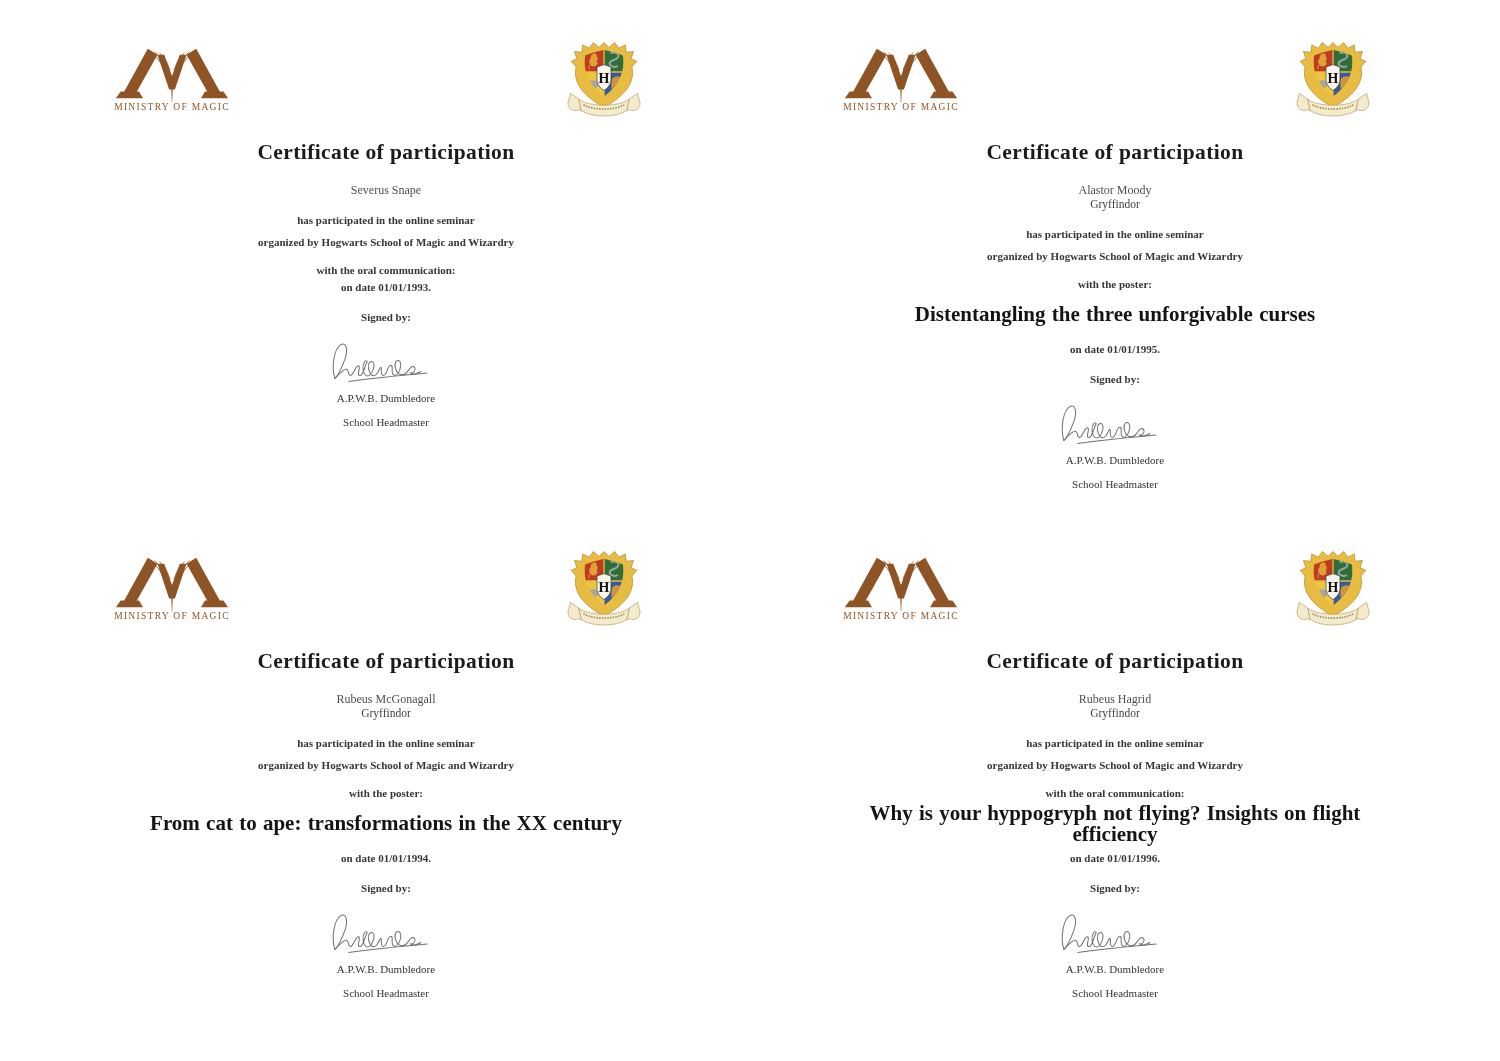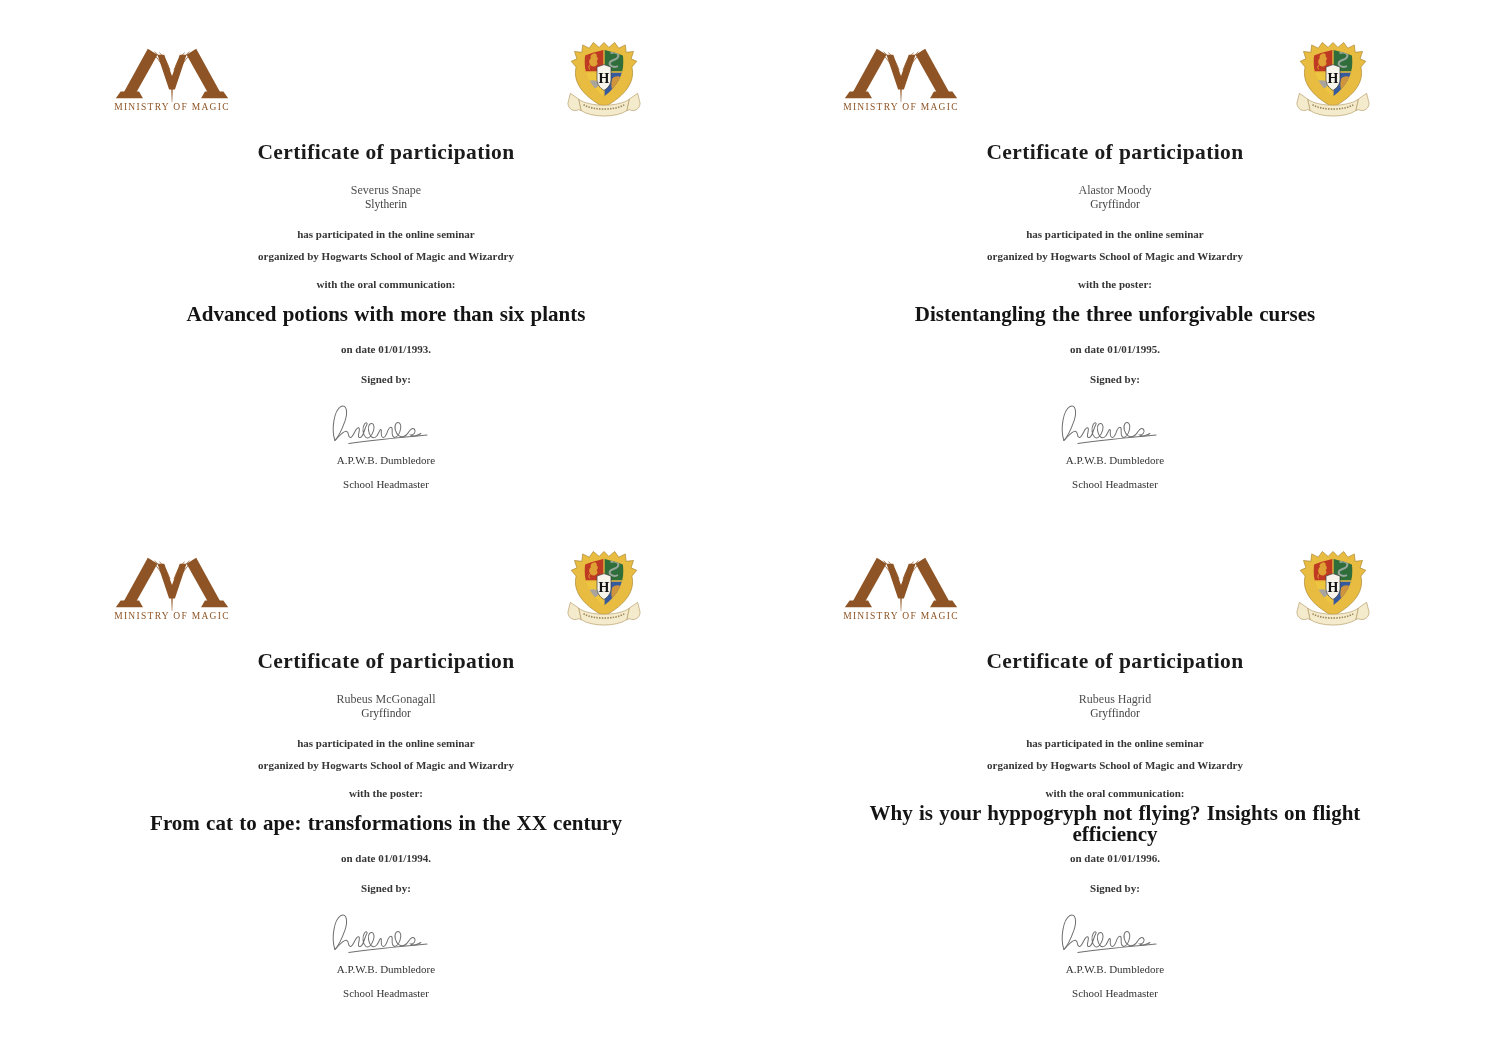--- a/index.html
+++ b/index.html
@@ -107,27 +107,23 @@
           <use href="#sym-ministry-m"></use>
         </svg>
       <div class="ministry-label">MINISTRY OF MAGIC</div>
     </div>
     <svg class="crest">
         <use href="#sym-hogwarts-crest"></use>
       </svg>
   </div>
   <h1 class="cert-title">Certificate of participation</h1>
   <div class="recipient">Severus Snape</div>
-  <div class="house">Slytherin</div>
   <p class="body-line p1">has participated in the online seminar</p>
   <p class="body-line p2">organized by Hogwarts School of Magic and Wizardry</p>
   <p class="body-line p3">with the oral communication:</p>
-  <div class="talk-slot">
-    <h2 class="talk-title">Advanced potions with more than six plants</h2>
-  </div>
   <p class="body-line date-line">on date 01/01/1993.</p>
   <p class="body-line signed-line">Signed by:</p>
   <svg class="signature">
       <use href="#sym-signature"></use>
     </svg>
   <div class="signer-name">A.P.W.B. Dumbledore</div>
   <div class="signer-role">School Headmaster</div>
 </article>
 
 <article class="certificate" id="cert-1">

